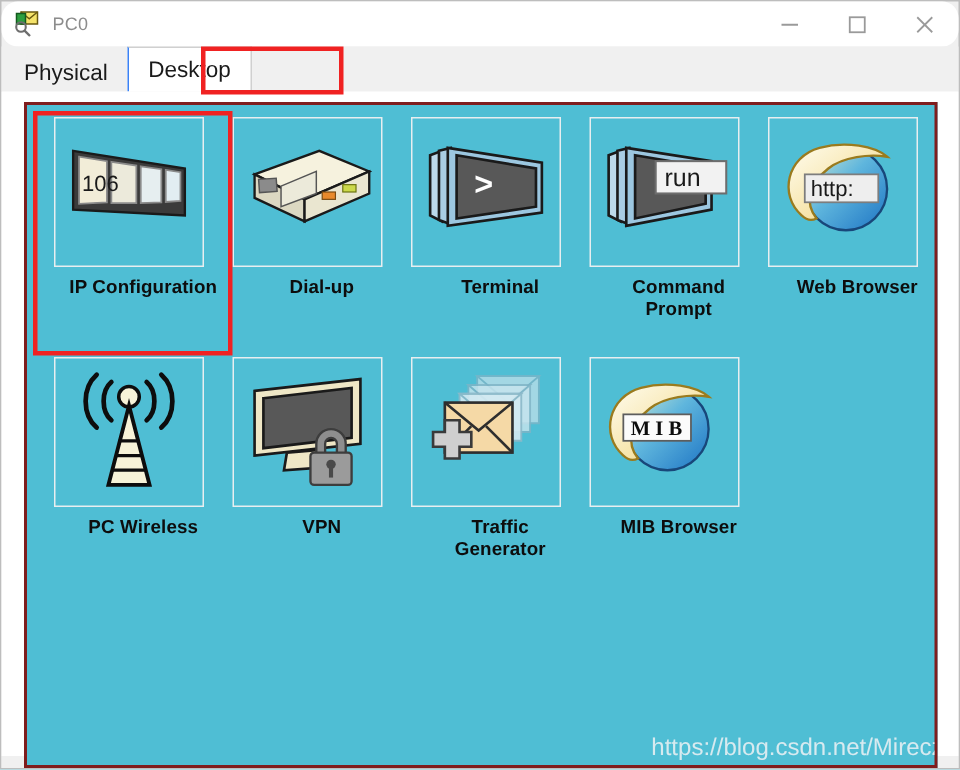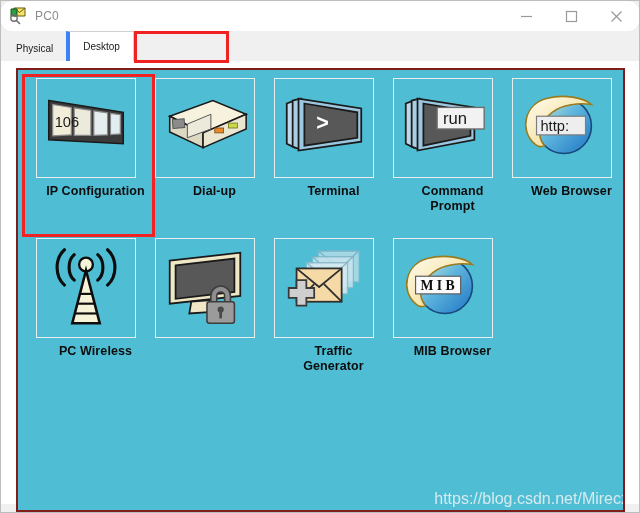--- a/index.html
+++ b/index.html
@@ -73,30 +73,30 @@
     align-items: flex-end;
     position: relative;
     padding-left: 2px;
     box-sizing: border-box;
   }
   .tab {
     height: 26px;
     padding: 0 13px;
     display: flex;
     align-items: center;
-    font-size: 10px;
+    font-size: 15px;
     color: #1a1a1a;
     box-sizing: border-box;
     background: #f0f0f0;
     white-space: nowrap;
   }
   .tab.sel {
     background: #ffffff;
     height: 30px;
-    border-left: 4px solid #3b82f6;
+    border-left: 1px solid #3b82f6;
     border-right: 1px solid #d0d0d0;
     border-top: 1px solid #d0d0d0;
   }
 
   
   #tab-highlight {
     position: absolute;
     left: 133px; top: 0px;
     width: 95px; height: 32px;
     border: 3px solid #f02222;
@@ -362,20 +362,21 @@
                 <polygon points="36,64 60,62 62,74 34,76" fill="#efe7c6"></polygon>
               </g>
               <g>
                 <path d="M56 58 a10 10 0 0 1 20 0 v8 h-6 v-8 a4 4 0 0 0 -8 0 v8 h-6 z" fill="#8e8e8e" stroke="#3d3d3d" stroke-width="1.6"></path>
                 <rect x="52" y="64" width="28" height="22" rx="2.5" fill="#9b9b9b" stroke="#3d3d3d" stroke-width="1.6"></rect>
                 <circle cx="66" cy="72" r="3.2" fill="#4a4a4a"></circle>
                 <rect x="64.6" y="73" width="2.8" height="8" fill="#4a4a4a"></rect>
               </g>
             </svg>
           </div>
+          <div class="desk-label">VPN</div>
         </div>
 
         <div class="desk-item" style="left:246px; top:168px;">
           <div class="tile">
             <svg class="tile-art" viewBox="0 0 100 100">
               <g stroke="#7fb4c6" stroke-width="1.3" fill="#bfe0ea" opacity=".75">
                 <polygon points="44,12 86,12 86,44 44,44"></polygon>
                 <polygon points="44,12 65,30 86,12" fill="none"></polygon>
               </g>
               <g stroke="#7fb4c6" stroke-width="1.3" fill="#c9e5ee" opacity=".8">

